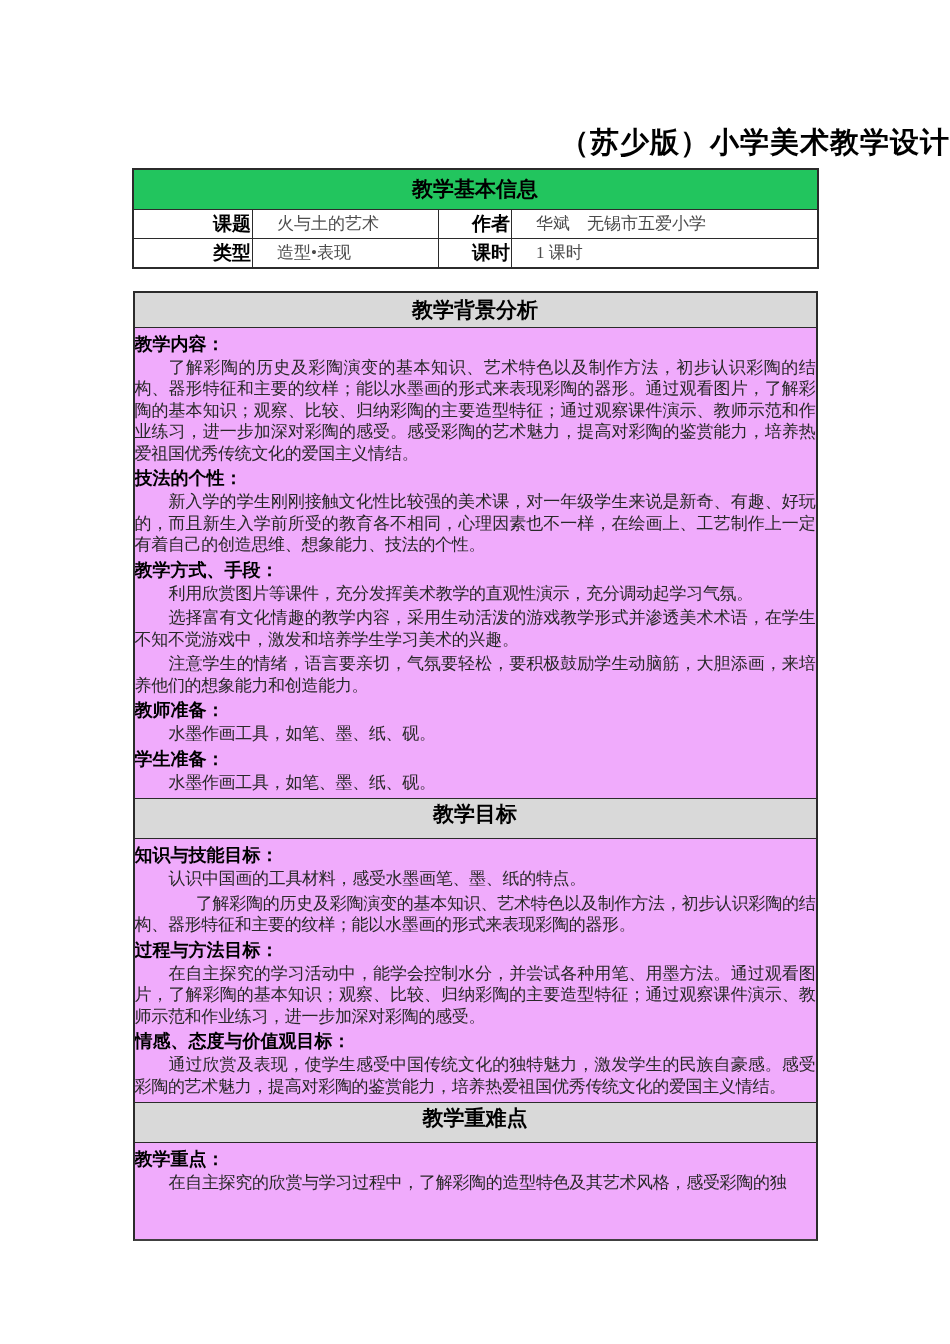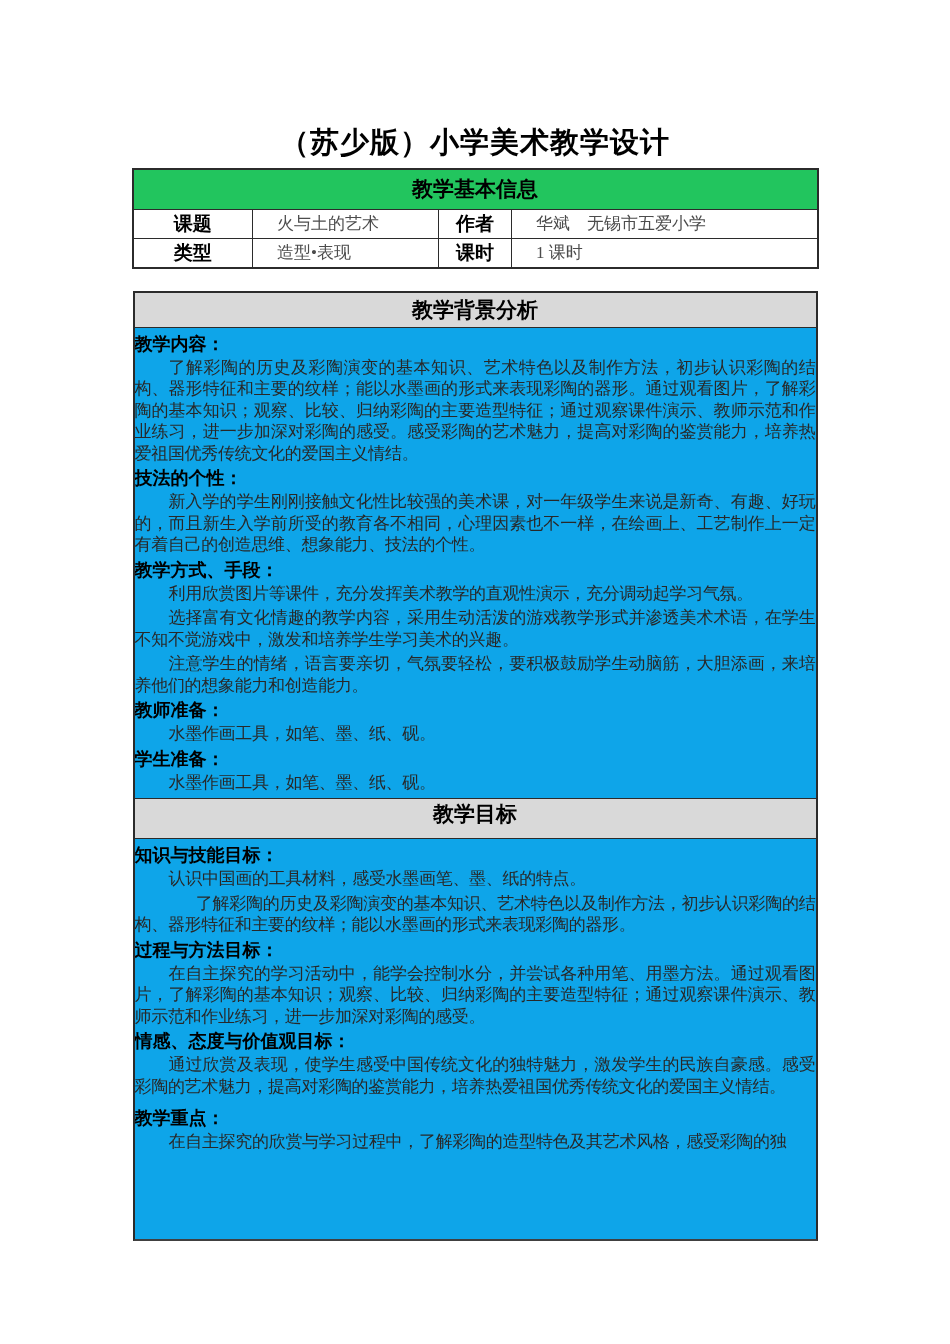--- a/index.html
+++ b/index.html
@@ -12,21 +12,21 @@
     overflow: hidden;
   }
   .page {
     position: relative;
     width: 950px; height: 1344px;
     padding-top: 124px;
     overflow: hidden;
   }
   .doc-title {
     margin: 0 0 8px 0;
-    text-align: center;
+    text-align: right;
     font-size: 29px;
     font-weight: bold;
     letter-spacing: 1px;
     color: #000;
     line-height: 36px;
   }
   
   table.tbl1 {
     width: 685px;
     margin: 0 auto;
@@ -41,40 +41,40 @@
   .t1-head {
     height: 40px;
     background: #22c55e;
     text-align: center;
     font-weight: bold;
     font-size: 21px;
     color: #000;
   }
   .t1-label {
     height: 25px;
-    text-align: center;
+    text-align: right;
     font-weight: bold;
     font-size: 19px;
     color: #000;
   }
   .t1-value {
     height: 25px;
     padding-left: 24px;
     font-size: 17px;
     color: #4c4c4c;
   }
   
   .tbl2 {
     width: 685px;
     height: 950px;
     margin: 22px auto 4px auto;
     border: 2px solid #2b2b2b;
     border-bottom: 2.5px solid #404040;
     overflow: hidden;
-    background: #0ea5e9;
+    background: #f0abfc;
   }
   .band {
     background: #d9d9d9;
     border-bottom: 1.5px solid #2b2b2b;
     text-align: center;
     font-weight: bold;
     font-size: 21px;
     color: #000;
     line-height: 27px;
   }
@@ -154,19 +154,20 @@
     <div class="sec-body">
       <div class="blk-h">知识与技能目标：</div>
       <p class="blk-p">认识中国画的工具材料，感受水墨画笔、墨、纸的特点。</p>
       <p class="blk-p deep">了解彩陶的历史及彩陶演变的基本知识、艺术特色以及制作方法，初步认识彩陶的结构、器形特征和主要的纹样；能以水墨画的形式来表现彩陶的器形。</p>
       <div class="blk-h">过程与方法目标：</div>
       <p class="blk-p">在自主探究的学习活动中，能学会控制水分，并尝试各种用笔、用墨方法。通过观看图片，了解彩陶的基本知识；观察、比较、归纳彩陶的主要造型特征；通过观察课件演示、教师示范和作业练习，进一步加深对彩陶的感受。</p>
       <div class="blk-h">情感、态度与价值观目标：</div>
       <p class="blk-p">通过欣赏及表现，使学生感受中国传统文化的独特魅力，激发学生的民族自豪感。感受彩陶的艺术魅力，提高对彩陶的鉴赏能力，培养热爱祖国优秀传统文化的爱国主义情结。</p>
     </div>
 
+    <div class="band mid">教学重难点</div>
     <div class="sec-body">
       <div class="blk-h">教学重点：</div>
       <p class="blk-p">在自主探究的欣赏与学习过程中，了解彩陶的造型特色及其艺术风格，感受彩陶的独</p>
     </div>
 
   </div>
 </div>
 
 </body></html>

